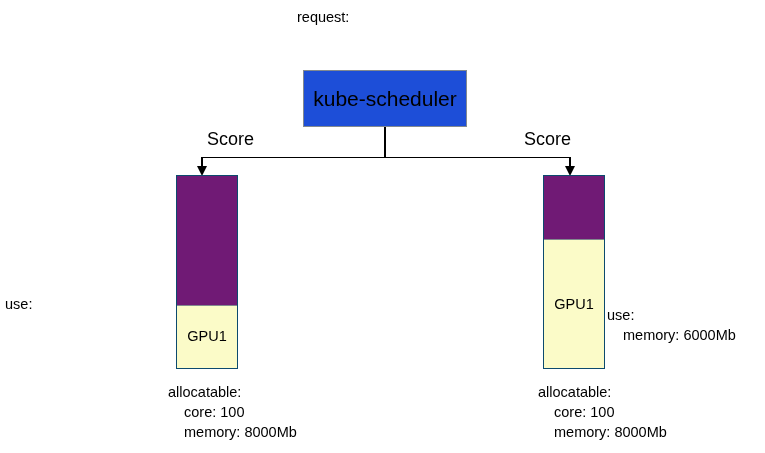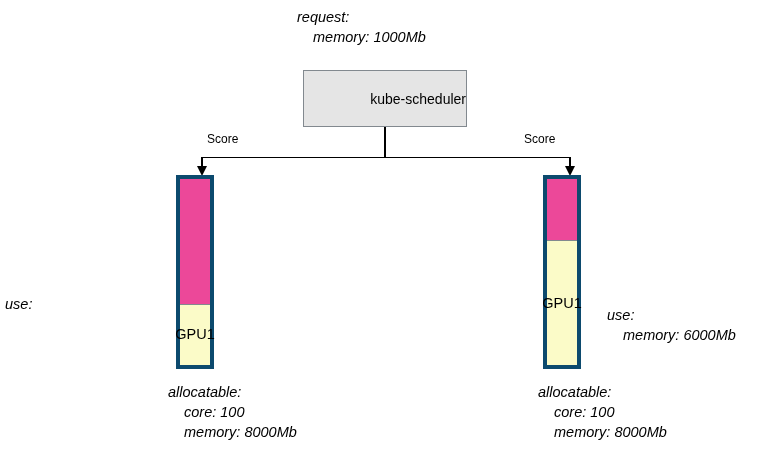--- a/index.html
+++ b/index.html
@@ -22,42 +22,41 @@
     width: 765px;
     height: 453px;
   }
   .abs { position: absolute; }
 
   
   .text-block {
     font-size: 14.5px;
     line-height: 20px;
     white-space: nowrap;
-    font-style: italic;
   }
   .text-block .tb-head { display: block; }
   .text-block .tb-sub  { display: block; padding-left: 16px; }
   .text-block .tb-sub2 { display: block; padding-left: 16px; }
 
   
   #request-block { left: 297px; top: 7px; }
 
   
   #kube-scheduler-box {
     left: 303px;
     top: 70px;
     width: 164px;
     height: 57px;
-    background: #e5e5e5;
+    background: #1d4ed8;
     border: 1px solid #82898f;
     box-sizing: border-box;
     display: flex;
     align-items: center;
-    justify-content: flex-end;
-    font-size: 14px;
+    justify-content: center;
+    font-size: 21px;
   }
 
   
   .line-v {
     background: #000000;
     width: 1.6px;
   }
   .line-h {
     background: #000000;
     height: 1.6px;
@@ -70,33 +69,33 @@
     width: 0; height: 0;
     border-left: 5.5px solid transparent;
     border-right: 5.5px solid transparent;
     border-top: 10px solid #000000;
   }
   #arrow-left-head  { left: 196.5px; top: 166px; }
   #arrow-right-head { left: 564.5px; top: 166px; }
 
   
   .score-label {
-    font-size: 12px;
+    font-size: 18px;
     line-height: 17px;
     white-space: nowrap;
   }
   #score-label-left  { left: 207px; top: 131px; }
   #score-label-right { left: 524px; top: 131px; }
 
   
   .node-bar {
-    border: 4px solid #0c4a6e;
+    border: 1px solid #0c4a6e;
     box-sizing: border-box;
-    background: #ec4899;
-    width: 38px;
+    background: #701a75;
+    width: 62px;
   }
   #node-bar-left  { left: 176px; top: 175px; height: 194px; }
   #node-bar-right { left: 543px; top: 175px; height: 194px; }
   .node-used {
     position: absolute;
     left: 0;
     right: 0;
     bottom: 0;
     background: #fbfbc8;
     border-top: 1px solid #82898f;
@@ -117,21 +116,20 @@
   #use-block-right       { left: 607px; top: 305px; }
   #allocatable-right     { left: 538px; top: 382px; }
 </style>
 </head>
 <body>
 
 <div id="diagram-canvas">
 
   <div class="abs text-block" id="request-block">
     <span class="tb-head">request:</span>
-    <span class="tb-sub2">memory: 1000Mb</span>
   </div>
 
   <div class="abs" id="kube-scheduler-box">
     <span>kube-scheduler</span>
   </div>
 
   <div class="abs line-v" id="connector-stem"></div>
   <div class="abs line-h" id="connector-bar"></div>
   <div class="abs line-v" id="arrow-left-stem"></div>
   <div class="abs line-v" id="arrow-right-stem"></div>

